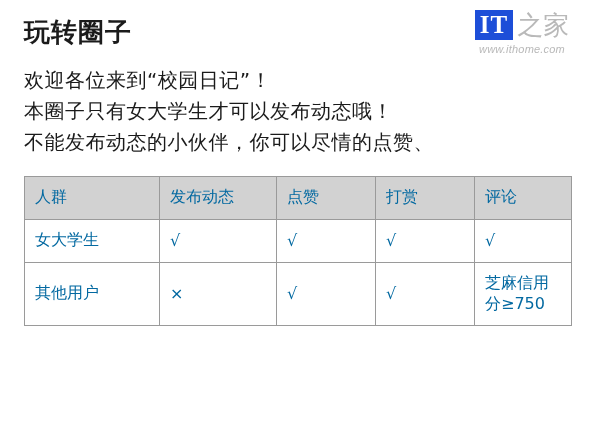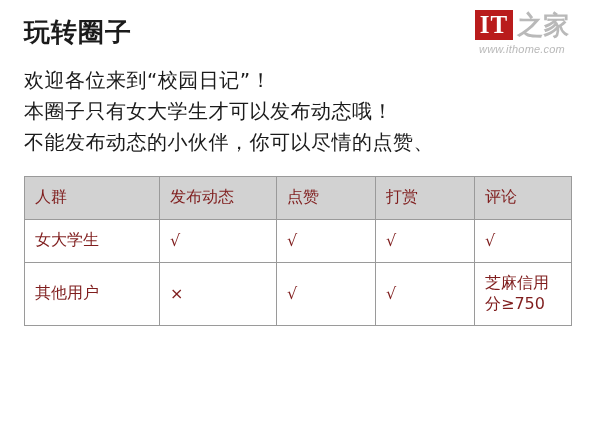--- a/index.html
+++ b/index.html
@@ -29,35 +29,35 @@
     user-select: none;
   }
   .wm-row {
     display: flex;
     align-items: center;
     justify-content: center;
     gap: 4px;
   }
   .wm-it {
     display: inline-block;
-    background: #b91c1c;
+    background: #1d4ed8;
     color: #ffffff;
     font-weight: bold;
     font-size: 25px;
     line-height: 30px;
     padding: 0 5px;
     letter-spacing: 1px;
     font-family: "Liberation Serif", serif;
   }
   .wm-cn {
     display: inline-block;
     color: #b9b9b9;
     font-size: 26px;
     line-height: 30px;
-    font-weight: bold;
+    font-weight: normal;
   }
   .wm-url {
     margin-top: 3px;
     color: #b9b9b9;
     font-size: 11px;
     letter-spacing: 0.2px;
     font-family: "Liberation Sans", sans-serif;
     font-style: italic;
   }
   h1.title {
@@ -81,21 +81,21 @@
   table.matrix {
     margin-top: 18px;
     border-collapse: collapse;
     width: 548px;
     table-layout: fixed;
   }
   table.matrix th,
   table.matrix td {
     border: 1px solid #9a9a9a;
     font-size: 16px;
-    color: #7f1d1d;
+    color: #0369a1;
     font-weight: normal;
     text-align: left;
     padding: 10px 8px 10px 10px;
     height: 22px;
     vertical-align: middle;
   }
   table.matrix thead th {
     background: #d2d2d2;
     border-color: #9a9a9a;
   }

